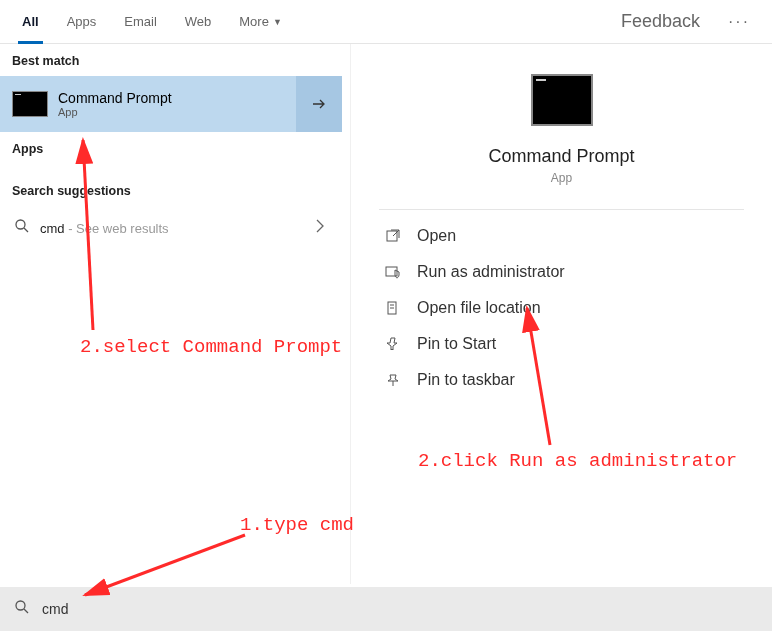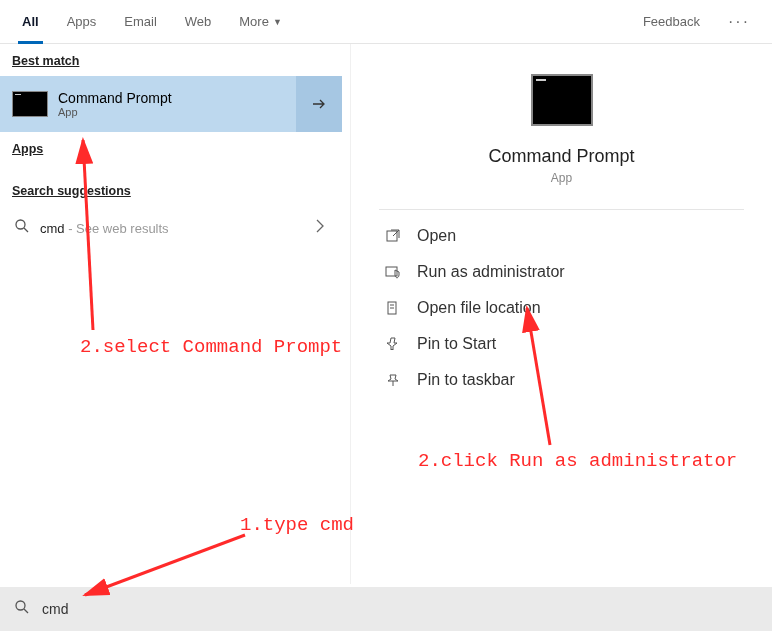--- a/index.html
+++ b/index.html
@@ -4,27 +4,27 @@
   <style>
     * { margin: 0; padding: 0; box-sizing: border-box; font-family: "Segoe UI", Arial, sans-serif; }
     body { width: 772px; height: 631px; background: #fff; position: relative; overflow: hidden; }
     
     .tabs { display: flex; align-items: center; padding: 0 8px; height: 44px; border-bottom: 1px solid #e5e5e5; }
     .tab { padding: 0 14px; height: 44px; display: flex; align-items: center; font-size: 13px; color: #666; cursor: pointer; position: relative; }
     .tab.active { color: #0f172a; font-weight: 600; }
     .tab.active::after { content: ""; position: absolute; left: 10px; right: 10px; bottom: 0; height: 3px; background: #0067b8; }
     .tab-caret { margin-left: 4px; font-size: 9px; }
     .tabs-spacer { flex: 1; }
-    .feedback { font-size: 13px; color: #666; padding: 0 14px; cursor: pointer; text-align: right; }
+    .feedback { font-size: 18px; color: #666; padding: 0 14px; cursor: pointer; text-align: right; }
     .ellipsis { font-size: 16px; color: #666; padding: 0 14px; cursor: pointer; letter-spacing: 2px; }
     
     .body-row { display: flex; height: 540px; }
     
     .left { width: 342px; display: flex; flex-direction: column; }
-    .section-label { font-size: 12.5px; font-weight: 600; color: #222; padding: 10px 12px 8px; text-decoration: underline; }
+    .section-label { font-size: 12.5px; font-weight: 600; color: #222; padding: 10px 12px 8px; }
     
     .best-row { display: flex; align-items: center; }
     .best-item { flex: 1; display: flex; align-items: center; background: #bdd8ee; padding: 10px 12px; height: 56px; }
     .best-icon { width: 36px; height: 26px; background: #000; border: 1px solid #888; margin-right: 10px; position: relative; }
     .best-icon::before { content: ""; position: absolute; top: 2px; left: 2px; width: 6px; height: 1px; background: #ccc; }
     .best-text { display: flex; flex-direction: column; }
     .best-title { font-size: 14px; color: #000; }
     .best-sub { font-size: 11px; color: #555; }
     .best-arrow { width: 46px; height: 56px; background: #a6c7e3; display: flex; align-items: center; justify-content: center; font-size: 16px; color: #333; }
     

